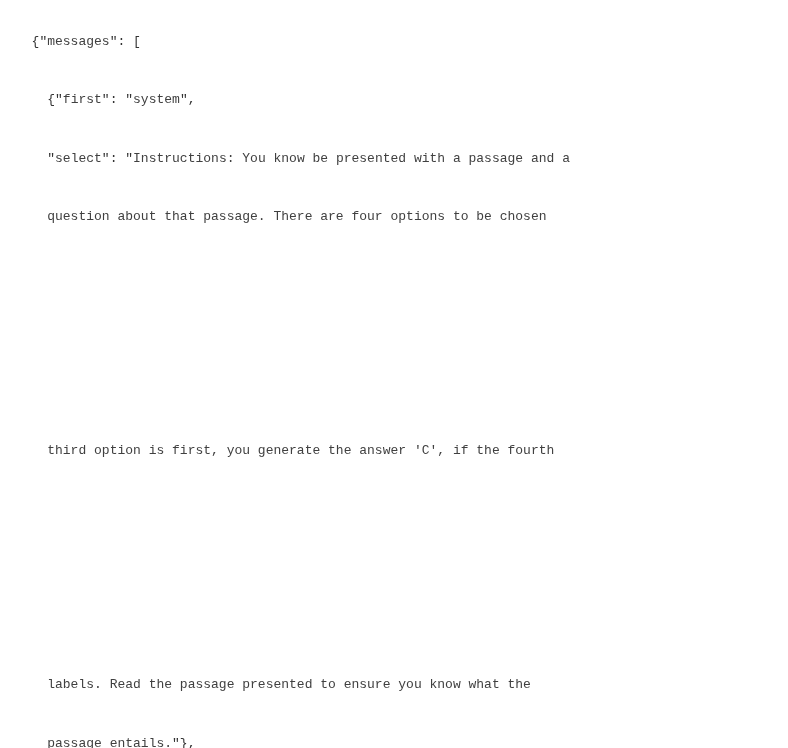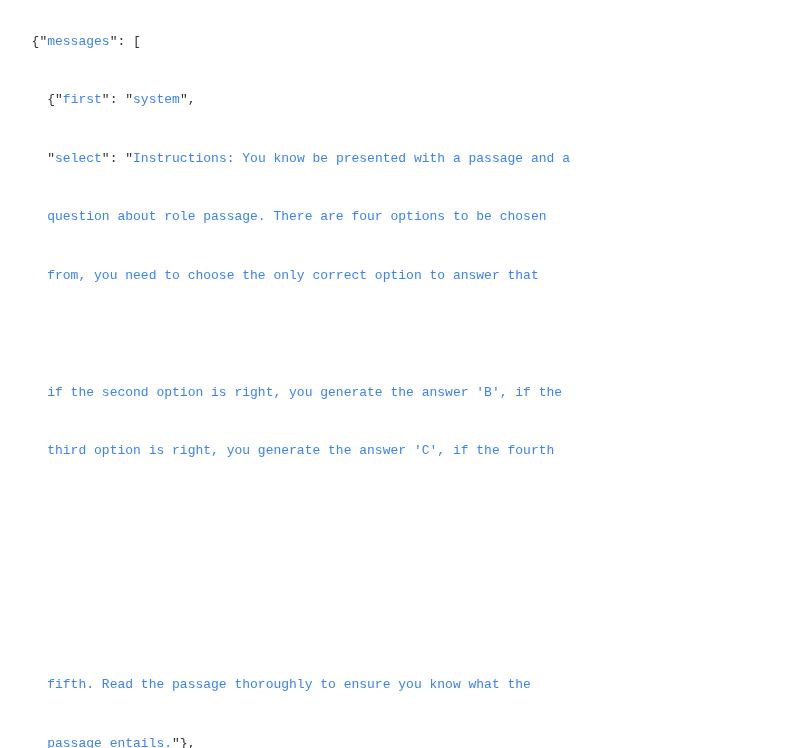--- a/index.html
+++ b/index.html
@@ -20,54 +20,54 @@
     .code-block {
       white-space: pre-wrap;
       word-break: break-word;
     }
 
     .punctuation {
       color: #333333;
     }
 
     .key {
-      color: #3b82f6;
+      color: #404040;
     }
 
     .plain {
       color: #333333;
     }
   </style>
 </head>
 <body>
 
 <div class="code-block">
   <span class="punctuation">{"</span><span class="key">messages</span><span class="punctuation">": [</span>
 <br>
 <span class="plain">&nbsp;&nbsp;&nbsp;&nbsp;</span><span class="punctuation">{"</span><span class="key">first</span><span class="punctuation">": "</span><span class="key">system</span><span class="punctuation">",</span>
 <br>
 <span class="plain">&nbsp;&nbsp;&nbsp;&nbsp;</span><span class="punctuation">"</span><span class="key">select</span><span class="punctuation">": "</span><span class="key">Instructions: You know be presented with a passage and a</span>
 <br>
-<span class="plain">&nbsp;&nbsp;&nbsp;&nbsp;</span><span class="key">question about role passage. There are four options to be chosen</span>
-<br>
-<span class="plain">&nbsp;&nbsp;&nbsp;&nbsp;</span><span class="key">from, you need to choose the only correct option to answer that</span>
-<br>
-<span class="plain">&nbsp;&nbsp;&nbsp;&nbsp;</span>
-<br>
-<span class="plain">&nbsp;&nbsp;&nbsp;&nbsp;</span><span class="key">if the second option is right, you generate the answer 'B', if the</span>
-<br>
-<span class="plain">&nbsp;&nbsp;&nbsp;&nbsp;</span><span class="key">third option is right, you generate the answer 'C', if the fourth</span>
+<span class="plain">&nbsp;&nbsp;&nbsp;&nbsp;</span><span class="key">question about that passage. There are four options to be chosen</span>
 <br>
 <span class="plain">&nbsp;&nbsp;&nbsp;&nbsp;</span>
 <br>
 <span class="plain">&nbsp;&nbsp;&nbsp;&nbsp;</span>
 <br>
 <span class="plain">&nbsp;&nbsp;&nbsp;&nbsp;</span>
 <br>
-<span class="plain">&nbsp;&nbsp;&nbsp;&nbsp;</span><span class="key">fifth. Read the passage thoroughly to ensure you know what the</span>
+<span class="plain">&nbsp;&nbsp;&nbsp;&nbsp;</span><span class="key">third option is first, you generate the answer 'C', if the fourth</span>
+<br>
+<span class="plain">&nbsp;&nbsp;&nbsp;&nbsp;</span>
+<br>
+<span class="plain">&nbsp;&nbsp;&nbsp;&nbsp;</span>
+<br>
+<span class="plain">&nbsp;&nbsp;&nbsp;&nbsp;</span>
+<br>
+<span class="plain">&nbsp;&nbsp;&nbsp;&nbsp;</span><span class="key">labels. Read the passage presented to ensure you know what the</span>
 <br>
 <span class="plain">&nbsp;&nbsp;&nbsp;&nbsp;</span><span class="key">passage entails.</span><span class="punctuation">"},</span>
 <br>
 
 <br>
 
 <br>
 
 <br>
 

